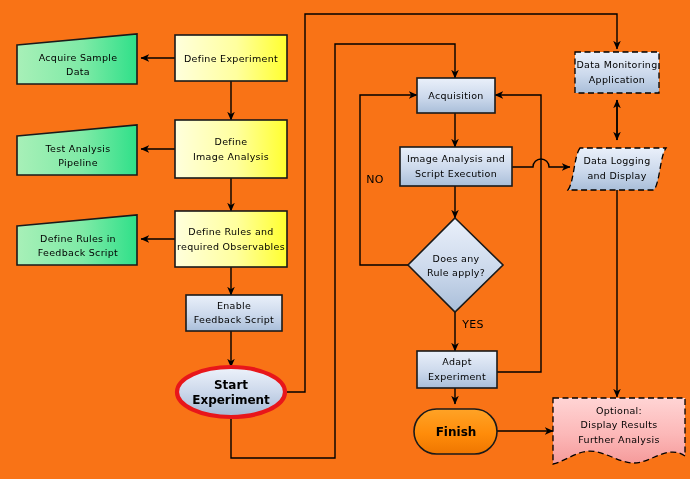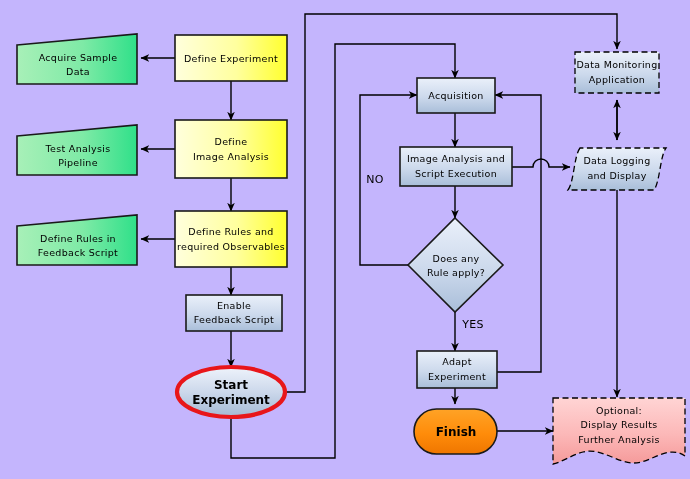--- a/index.html
+++ b/index.html
@@ -4,21 +4,21 @@
 <style>
   html, body {
     margin: 0;
     padding: 0;
     background: #ffffff;
   }
   #root {
     position: relative;
     width: 690px;
     height: 479px;
-    background: #c4b5fd;
+    background: #f97316;
     font-family: "DejaVu Sans", sans-serif;
     overflow: hidden;
   }
   svg.canvas {
     position: absolute;
     top: 0; left: 0;
     width: 690px;
     height: 479px;
   }
   text {

